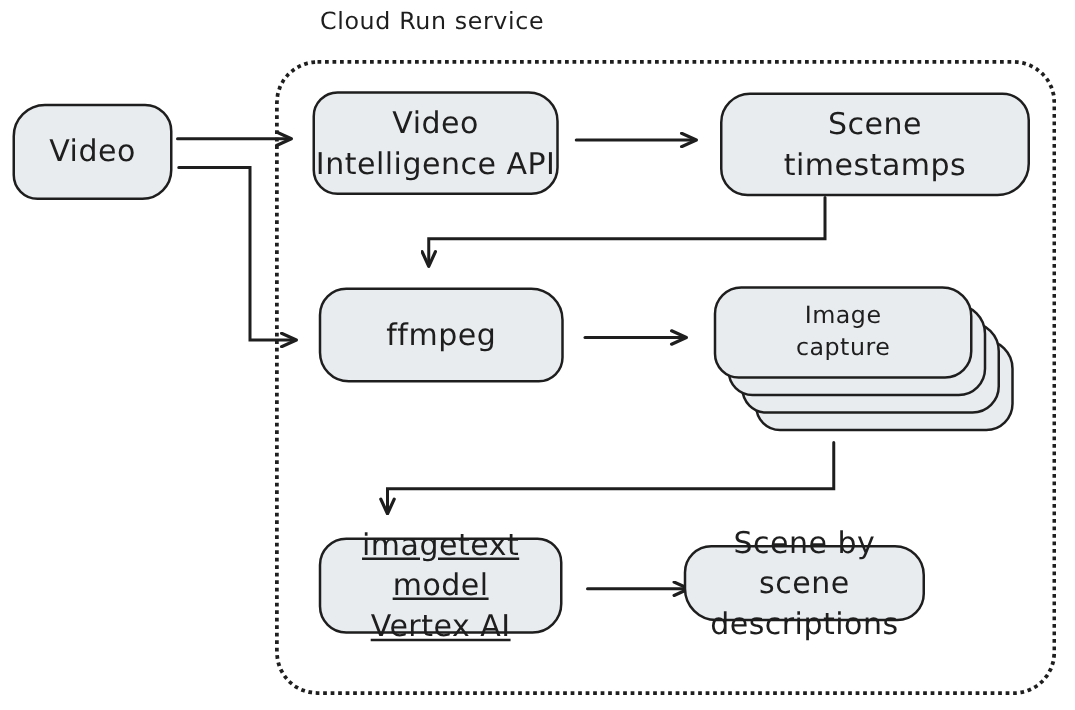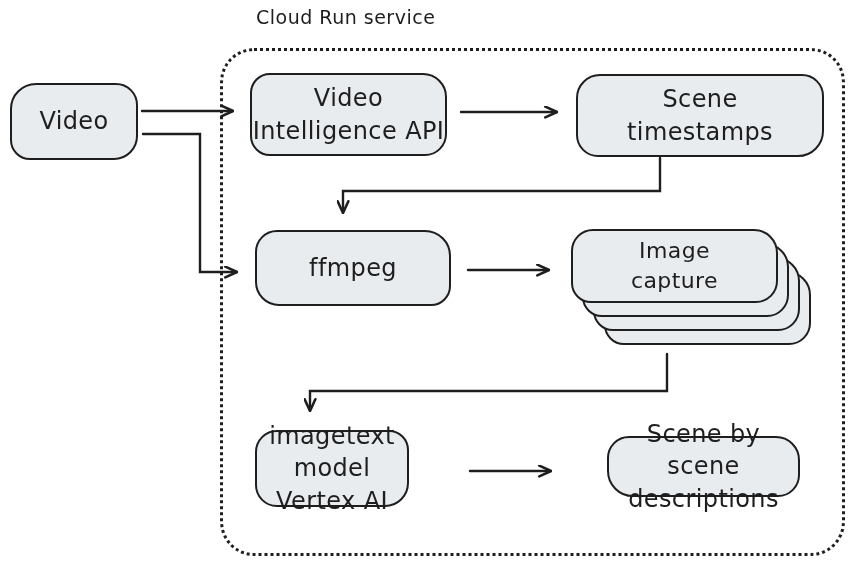--- a/index.html
+++ b/index.html
@@ -69,36 +69,36 @@
     white-space: pre-line;
     color: var(--stroke);
     box-sizing: border-box;
     z-index: 2;
   }
   
   #node-video            { left: 10px;  top: 83px;  width: 128px; height: 77px; border-radius: 26px 22px 24px 20px; }
   #node-video-intelligence { left: 250px; top: 73px;  width: 197px; height: 83px; border-radius: 20px 24px 22px 20px; }
   #node-scene-timestamps { left: 576px; top: 74px;  width: 248px; height: 83px; border-radius: 24px 22px 26px 22px; }
   #node-ffmpeg           { left: 255px; top: 230px; width: 196px; height: 76px; border-radius: 22px 26px 20px 24px; }
-  #node-vertex-model     { left: 255px; top: 430px; width: 154px; height: 77px; border-radius: 22px 20px 24px 22px; }
-  #node-scene-descriptions { left: 607px; top: 436px; width: 193px; height: 61px; border-radius: 22px 24px 22px 26px; }
+  #node-vertex-model     { left: 255px; top: 430px; width: 195px; height: 77px; border-radius: 22px 20px 24px 22px; text-decoration: underline; }
+  #node-scene-descriptions { left: 547px; top: 436px; width: 193px; height: 61px; border-radius: 22px 24px 22px 26px; }
   .stack-card {
     position: absolute;
     background: var(--fill);
     border: 2.6px solid var(--stroke);
     width: 207px; height: 74px;
     border-radius: 22px 24px 22px 20px;
     box-sizing: border-box;
   }
   .stack-card.front {
     display: flex;
     align-items: center;
     justify-content: center;
     text-align: center;
-    font-size: 22px;
+    font-size: 19px;
     line-height: 1.35;
     letter-spacing: 0.4px;
     white-space: pre-line;
     color: var(--stroke);
   }
   #stack-card-3 { left: 604px; top: 271px; z-index: 2; }
   #stack-card-2 { left: 593px; top: 257px; z-index: 3; }
   #stack-card-1 { left: 582px; top: 243px; z-index: 4; }
   #stack-card-0 { left: 571px; top: 229px; z-index: 5; }
 </style>

